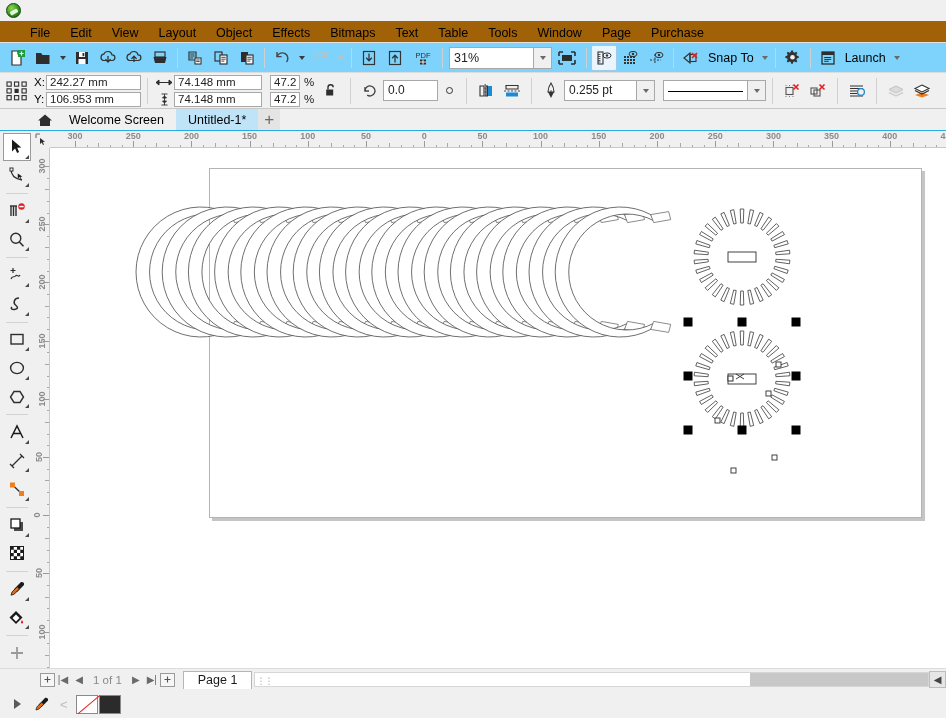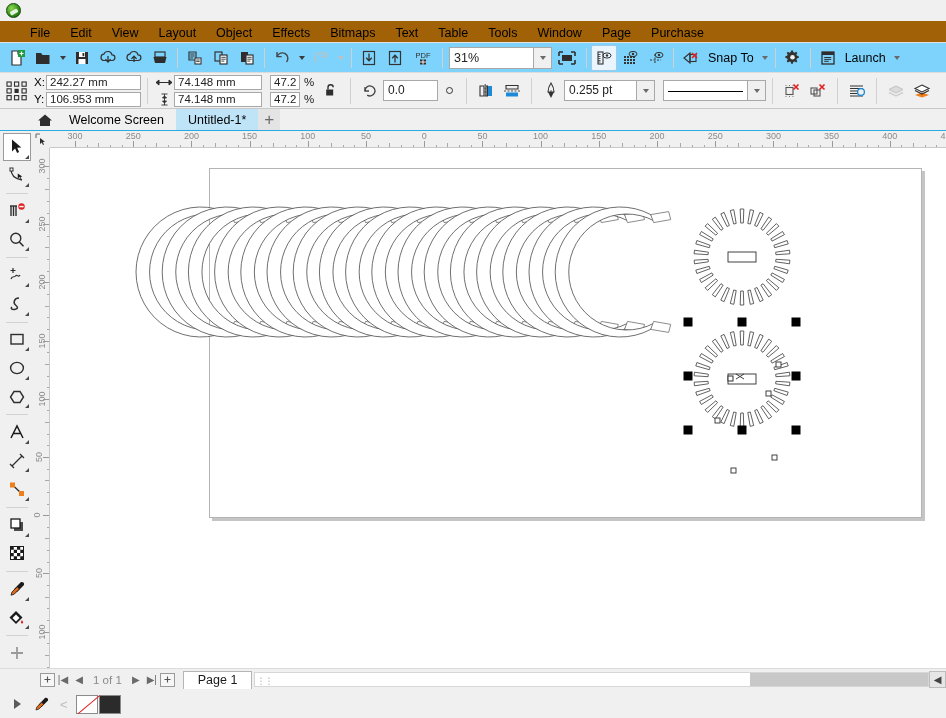--- a/index.html
+++ b/index.html
@@ -92,21 +92,21 @@
   .workspace { flex: 1 1 auto; display: flex; min-height: 0; }
   .toolbox { width: 33px; background: #f0f0f0; display: flex; flex-direction: column;
     align-items: center; padding-top: 2px; flex: 0 0 33px; }
   .tool { width: 28px; height: 28px; margin-bottom: 1px; display: flex; align-items: center;
     justify-content: center; position: relative; border: 1px solid transparent; }
   .tool.sel { border: 1px solid #9a9a9a; background: #fff; }
   .tool .flyout { position: absolute; right: 1px; bottom: 1px; width: 0; height: 0;
     border-left: 4px solid transparent; border-bottom: 4px solid #4a4a4a; }
   .tool-sepline { width: 22px; height: 1px; background: #d2d2d2; margin: 3px 0; }
 
-  .canvas-col { flex: 1 1 auto; display: flex; flex-direction: column; min-width: 0; }
+  .canvas-col { flex: 1 1 auto; display: flex; flex-direction: column; min-width: 0; font-weight: bold; }
   .ruler-row { display: flex; height: 17px; flex: 0 0 17px; }
   .ruler-corner { width: 17px; background: #f0f0f0; display:flex; align-items:center; justify-content:center; }
   .hruler { flex: 1 1 auto; background: #f0f0f0; position: relative; overflow: hidden;
     border-bottom: 1px solid #c9c9c9; }
   .hruler .rlabel { position: absolute; top: 0px; font-size: 9px; color: #8a8a8a;
     transform: translateX(-50%); white-space: nowrap; }
   .hruler .rtick { position: absolute; bottom: 0; width: 1px; background: #9a9a9a; }
   .canvas-row { flex: 1 1 auto; display: flex; min-height: 0; }
   .vruler { width: 17px; background: #f0f0f0; position: relative; overflow: hidden;
     border-right: 1px solid #c9c9c9; flex: 0 0 17px; }

